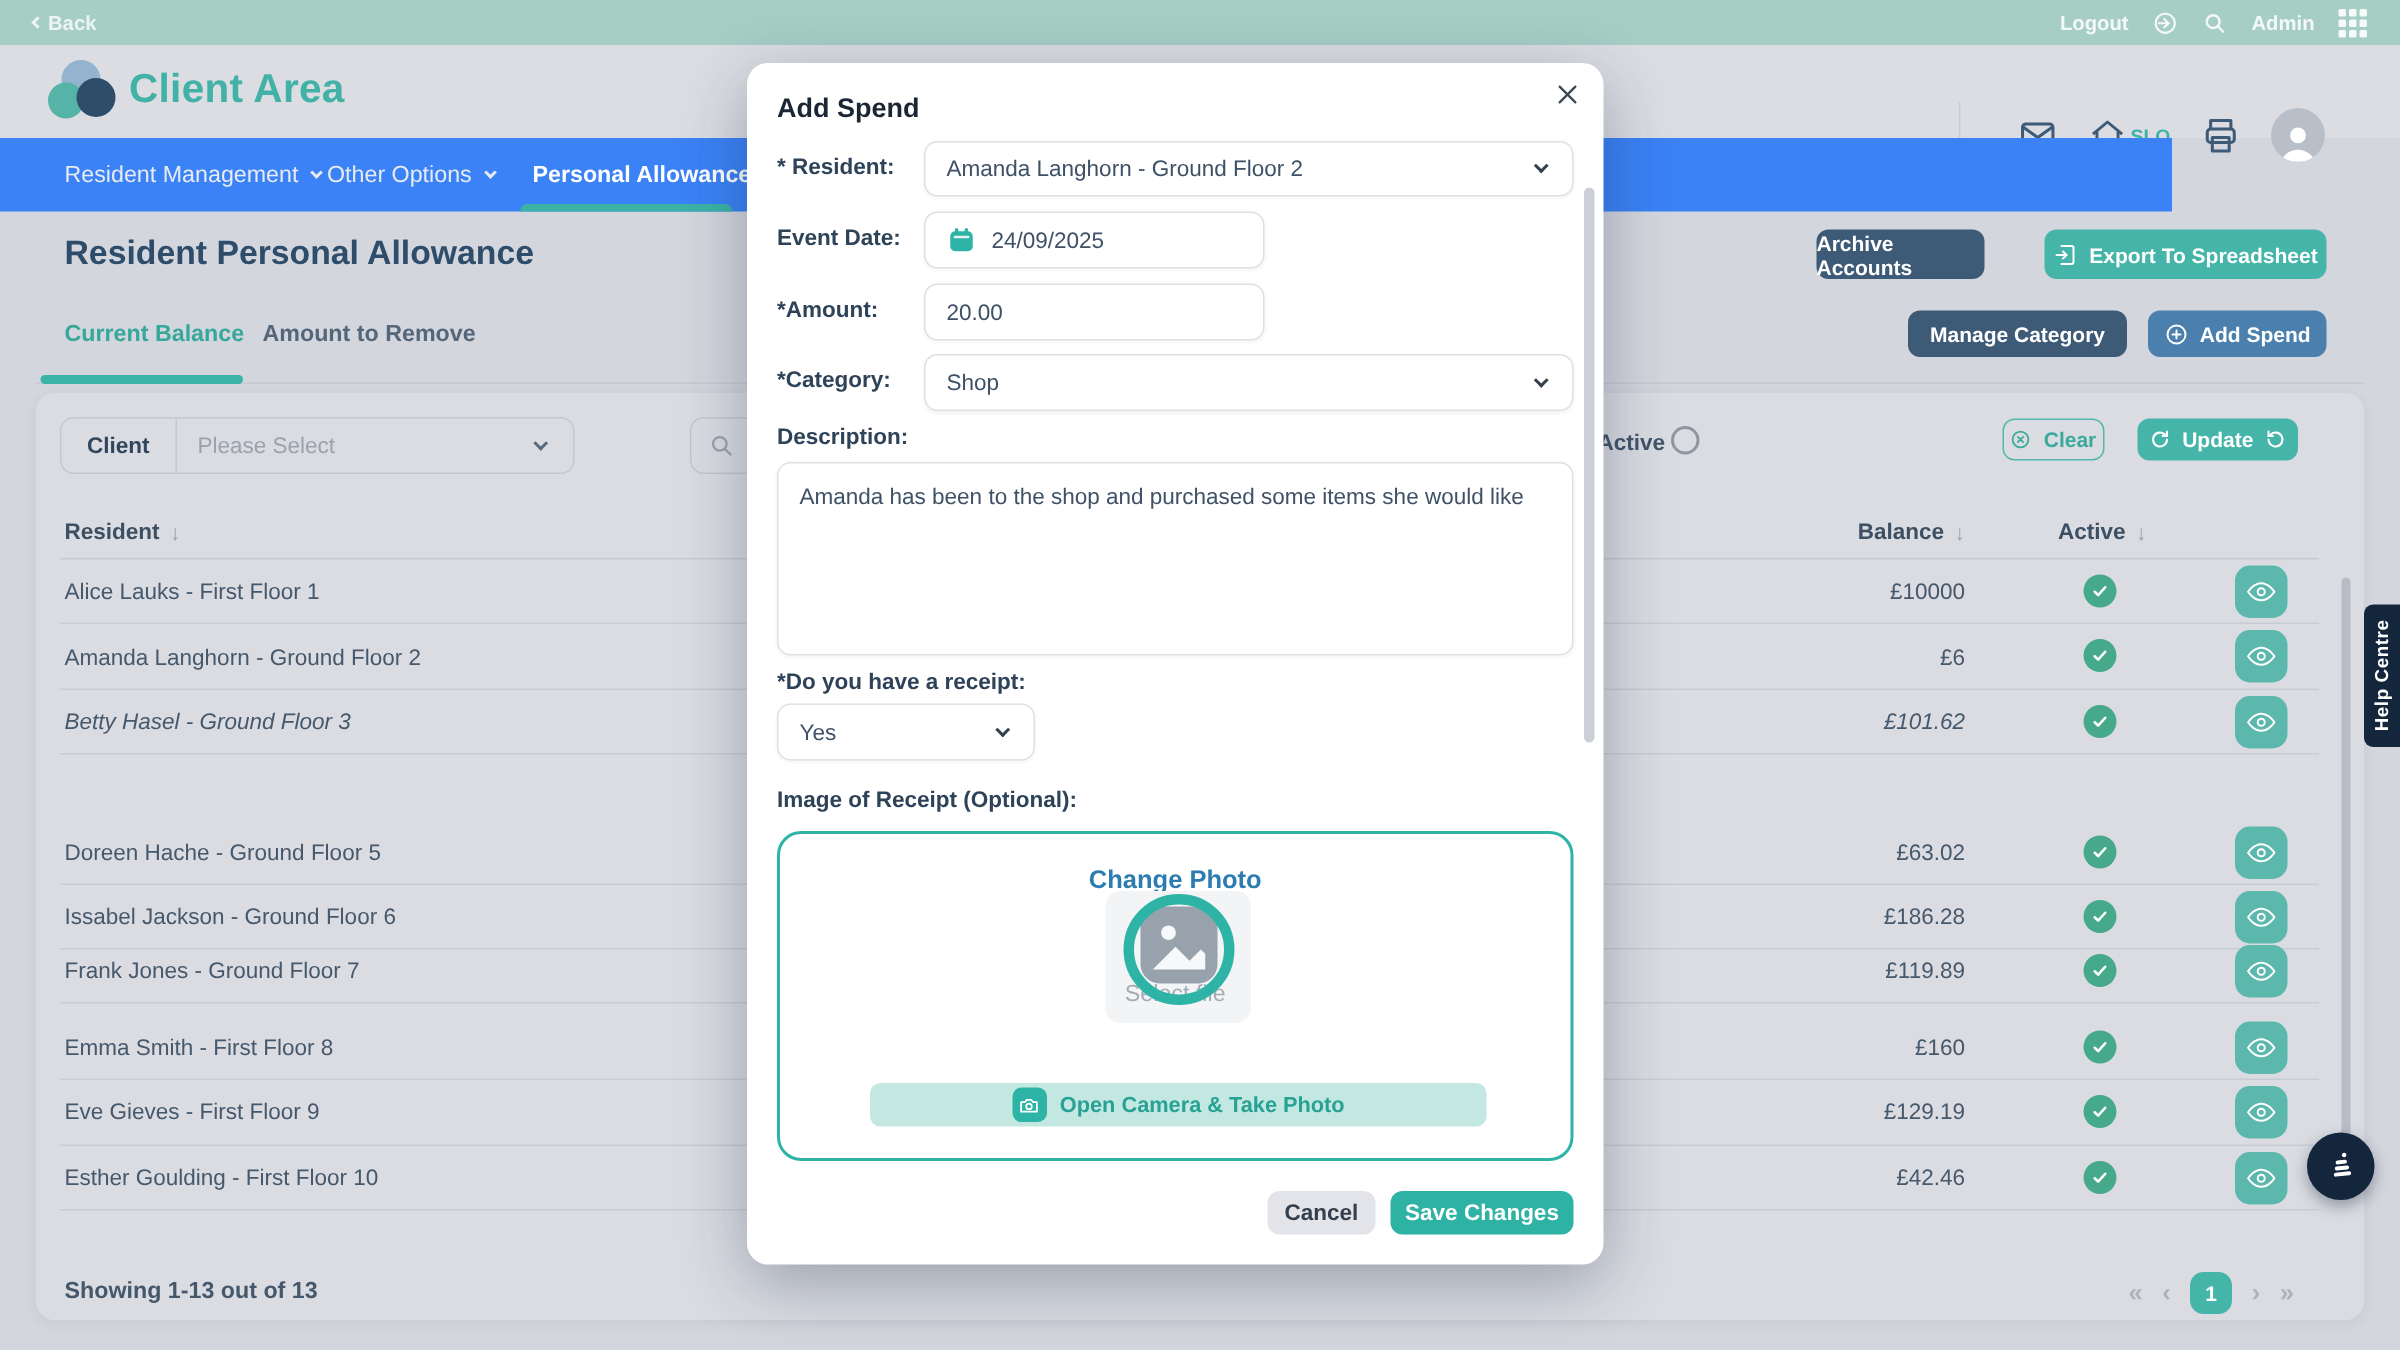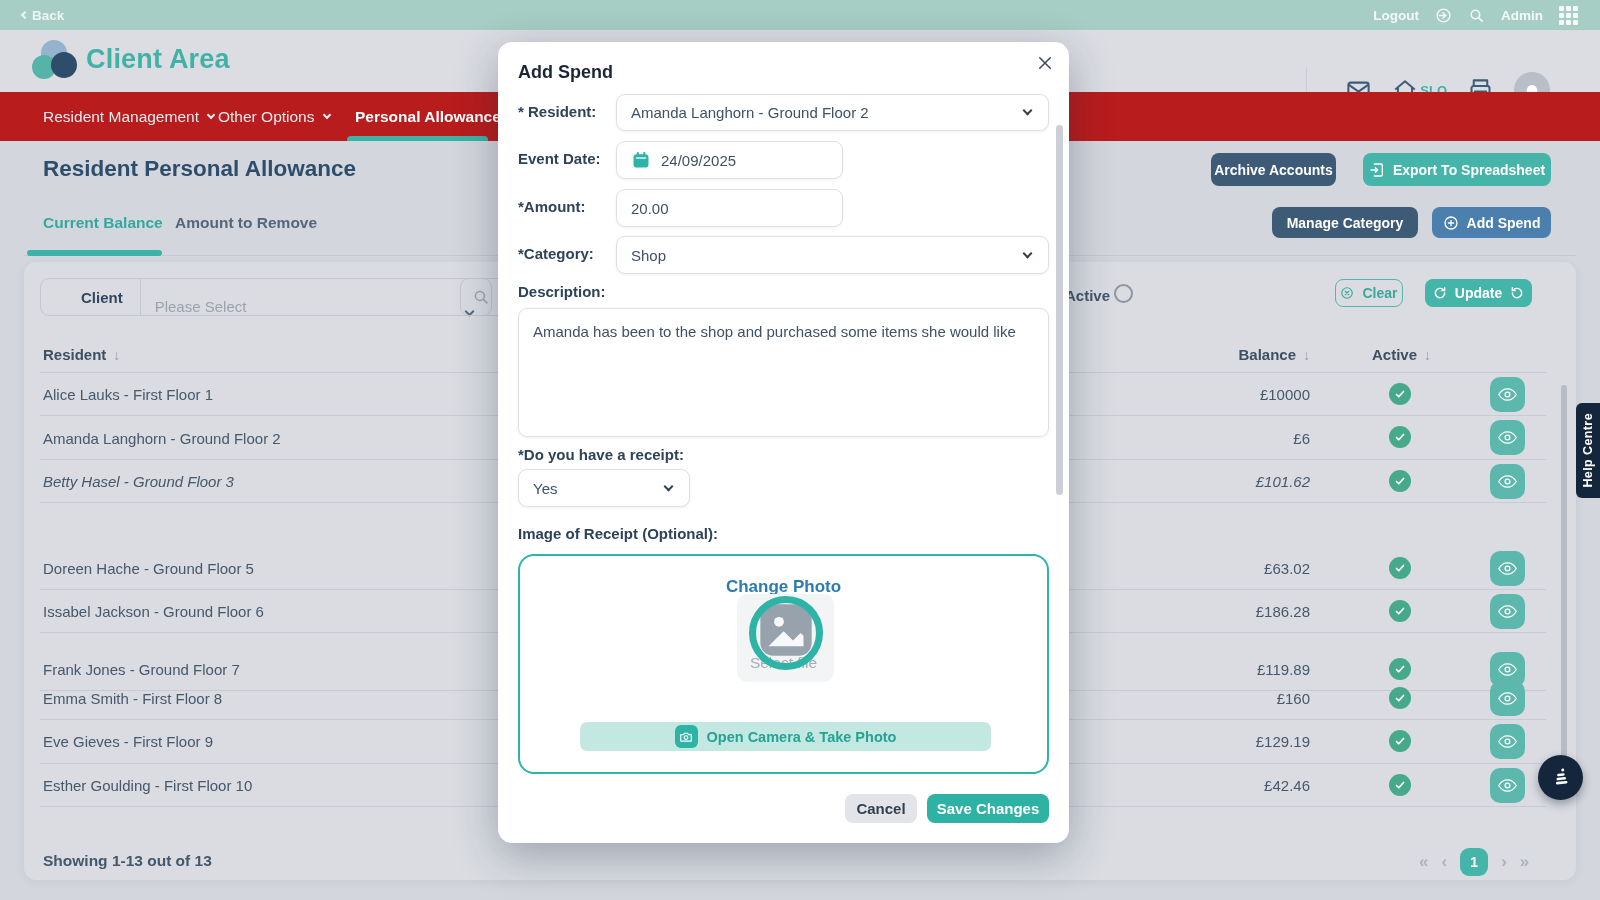--- a/index.html
+++ b/index.html
@@ -25,46 +25,46 @@
   .logo .c1 { left:9px; top:0; width:26px; height:26px; background:#8fb0cc; opacity:.95; }
   .logo .c2 { left:0; top:15px; width:24px; height:24px; background:#56b3a8; }
   .logo .c3 { left:19px; top:12px; width:26px; height:26px; background:#2e4d6b; }
   .app-title { position:absolute; left:86px; top:14px; font-size:27px; font-weight:700; color:#41b2a5; letter-spacing:.2px; }
   .hdr-divider { position:absolute; left:1306px; top:38px; width:1px; height:46px; background:#c9cbd2; }
   .hdr-icons { position:absolute; right:50px; top:42px; display:flex; align-items:center; gap:20px; color:#3d5a77; }
   .slo { color:#3bb3a6; font-size:13px; font-weight:700; margin-left:2px; }
   .avatar { width:36px; height:36px; border-radius:50%; background:#b9bfc8; overflow:hidden; display:flex; align-items:flex-end; justify-content:center; }
 
   
-  .navbar { position:absolute; left:0; top:92px; width:1600px; height:49px; background:#b91c1c; z-index:4; }
+  .navbar { position:absolute; left:0; top:92px; width:1448px; height:49px; background:#3b82f6; z-index:4; }
   .nav-item { position:absolute; top:0; height:49px; display:flex; align-items:center; gap:9px; color:#e6ebf1; font-size:15.5px; cursor:pointer; }
   .nav-item .chev { width:6px; height:6px; margin-top:-3px; }
   .nav-underline { position:absolute; left:347px; bottom:0; width:141px; height:5px; background:#3bb3a6; border-radius:4px 4px 0 0; }
 
   
   .page-title { position:absolute; left:43px; top:156px; font-size:22.5px; font-weight:800; color:#2e4d6b; z-index:2; }
   .btn { display:flex; align-items:center; justify-content:center; gap:8px; border-radius:8px; font-weight:700; cursor:pointer; }
-  .btn-archive { position:absolute; left:1211px; top:153px; width:125px; height:33px; background:#3d5a77; color:#fff; font-size:14px; z-index:2; }
+  .btn-archive { position:absolute; left:1211px; top:153px; width:112px; height:33px; background:#3d5a77; color:#fff; font-size:14px; z-index:2; }
   .btn-export  { position:absolute; left:1363px; top:153px; width:188px; height:33px; background:#45b5a9; color:#fff; font-size:14px; z-index:2; }
 
   
   .tabs-divider { position:absolute; left:24px; right:24px; top:255px; height:1px; background:#c6c9d1; z-index:1; }
   .tab { position:absolute; top:214px; font-size:15.5px; cursor:pointer; z-index:2; }
   .tab-current { left:43px; color:#35a89b; font-weight:700; }
   .tab-amount  { left:175px; color:#53667a; font-weight:600; }
   .tab-underline { position:absolute; left:27px; top:250px; width:135px; height:6px; background:#3bb3a6; border-radius:4px; z-index:2; }
   .btn-manage { position:absolute; left:1272px; top:207px; width:146px; height:31px; background:#3d5a77; color:#fff; font-size:14px; z-index:2; }
   .btn-addspend { position:absolute; left:1432px; top:207px; width:119px; height:31px; background:#4a7fae; color:#fff; font-size:14px; z-index:2; }
 
   
   .card { position:absolute; left:24px; top:262px; width:1552px; height:618px; background:#dadce2;
           border-radius:12px; box-shadow:0 2px 8px rgba(60,70,90,.08); z-index:1; }
 
-  .client-select { position:absolute; left:16px; top:16px; width:452px; height:38px; border:1px solid #c3c7d0;
-                   border-radius:9px; display:flex; align-items:flex-end; color:#5a6b7a; cursor:pointer;padding-left:23px; }
+  .client-select { position:absolute; left:16px; top:16px; width:343px; height:38px; border:1px solid #c3c7d0;
+                   border-radius:9px; display:flex; align-items:center; color:#5a6b7a; cursor:pointer; }
   .client-label { height:100%; display:flex; align-items:center; padding:0 17px; font-size:15px; font-weight:700;
                   color:#31465e; border-right:1px solid #c3c7d0; }
   .client-ph { flex:1; padding-left:14px; font-size:15px; color:#9aa2ae; }
   .client-select .chev { margin-right:18px; margin-top:-3px; }
 
   .search-box { position:absolute; left:436px; top:16px; width:330px; height:38px; border:1px solid #c3c7d0;
                 border-radius:9px; display:flex; align-items:center; gap:9px; padding:0 11px; color:#9aa2ae; font-size:15px; }
 
   .active-label { position:absolute; left:1041px; top:25px; font-size:15px; font-weight:600; color:#43566b; }
   .active-radio { position:absolute; left:1090px; top:22px; width:19px; height:19px; border:2px solid #8e96a2; border-radius:50%; cursor:pointer; }
@@ -373,21 +373,21 @@
             <path d="M5 13l4.5 4.5L19 7"></path>
           </svg>
         </span>
       <span class="eye-btn">
           <svg width="21" height="21" viewBox="0 0 24 24" fill="none" stroke="#fff" stroke-width="1.5">
             <path d="M2 12s4-6.5 10-6.5S22 12 22 12s-4 6.5-10 6.5S2 12 2 12z"></path>
             <circle cx="12" cy="12" r="2.7"></circle>
           </svg>
         </span>
     </div>
-    <div class="trow" style="top:386px;">
+    <div class="trow" style="top:364px;">
       <span class="cell-resident">Frank Jones - Ground Floor 7</span>
       <span class="cell-balance">£119.89</span>
       <span class="check-badge">
           <svg width="12" height="12" viewBox="0 0 24 24" fill="none" stroke="#fff" stroke-width="3.4" stroke-linecap="round" stroke-linejoin="round">
             <path d="M5 13l4.5 4.5L19 7"></path>
           </svg>
         </span>
       <span class="eye-btn">
           <svg width="21" height="21" viewBox="0 0 24 24" fill="none" stroke="#fff" stroke-width="1.5">
             <path d="M2 12s4-6.5 10-6.5S22 12 22 12s-4 6.5-10 6.5S2 12 2 12z"></path>

